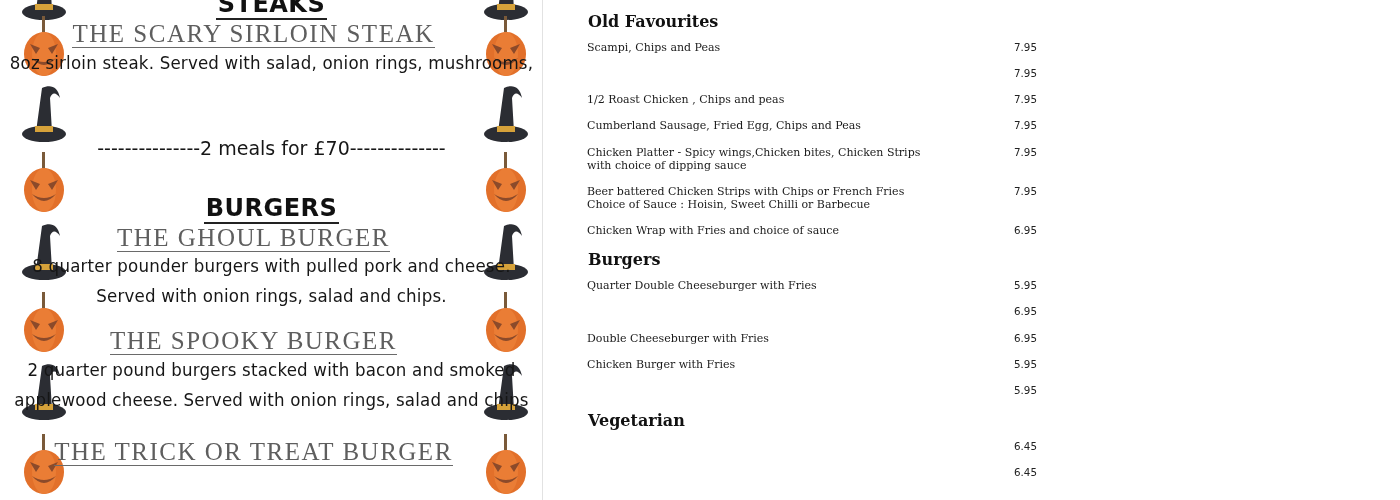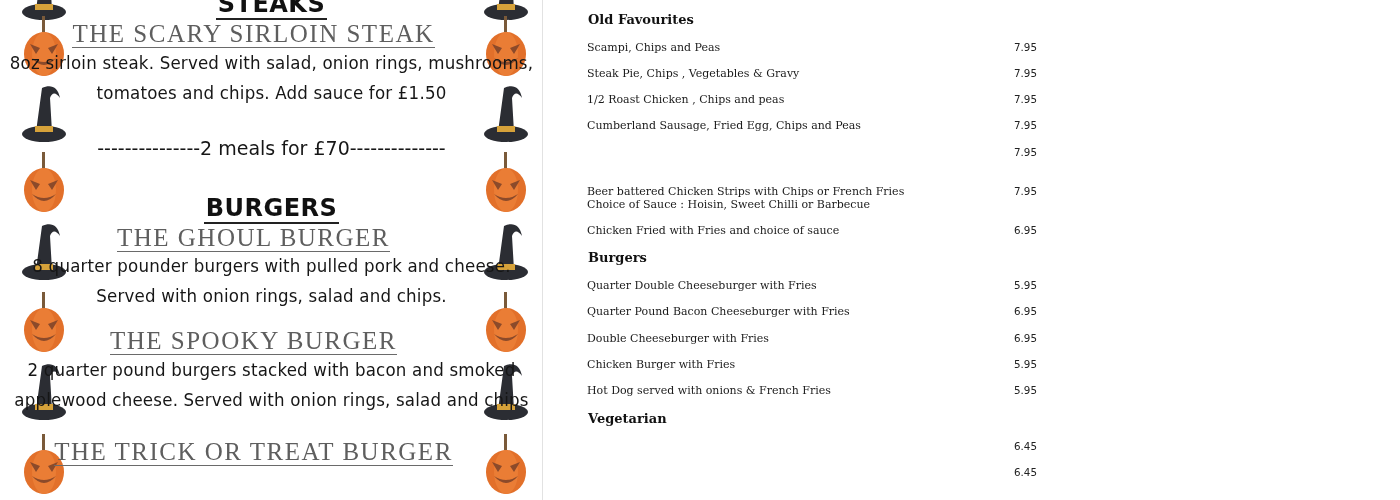--- a/index.html
+++ b/index.html
@@ -35,21 +35,21 @@
     }
     .promo {
       position: absolute; left: 0; width: 543px; text-align: center;
       font-family: "DejaVu Sans", sans-serif; font-size: 19px; color: #161616;
     }
 
     
     .right-panel { position: absolute; left: 543px; top: 0; width: 857px; height: 500px; background: #fff; }
     .menu-heading {
       position: absolute; left: 45px; font-family: "DejaVu Serif", serif; font-weight: bold;
-      font-size: 13px; color: #111;
+      font-size: 16px; color: #111;
     }
     .menu-row { position: absolute; left: 44px; width: 446px; }
     .menu-row .name {
       font-family: "DejaVu Serif", serif; font-size: 11px; line-height: 13px; color: #1a1a1a;
       width: 330px; display: block; white-space: pre-line;
     }
     .menu-row .name.wide { width: 400px; }
     .menu-row .price {
       position: absolute; left: 427px; top: 0; font-family: "DejaVu Sans", sans-serif;
       font-size: 10.3px; color: #222; line-height: 13px; text-align: center;
@@ -191,21 +191,20 @@
           <path d="M10 30 L20 34 L16 40 Z M38 30 L28 34 L32 40 Z" fill="#8b4a2a"></path>
           <path d="M12 44 Q24 58 36 44 Q24 52 12 44 Z" fill="#8b4a2a"></path>
         </svg>
       </div>
   </div>
 
   <div class="section-title" style="top:-10px"><span>STEAKS</span></div>
   <div class="item-title" style="top:20px"><span>THE SCARY SIRLOIN STEAK</span></div>
   <div class="item-desc" style="top:48px">
     <div>8oz sirloin steak. Served with salad, onion rings, mushrooms,</div>
-    <div>tomatoes and chips. Add sauce for £1.50</div>
   </div>
   <div class="promo" style="top:137px">---------------2 meals for £70--------------</div>
 
   <div class="section-title" style="top:194px"><span>BURGERS</span></div>
   <div class="item-title" style="top:224px"><span>THE GHOUL BURGER</span></div>
   <div class="item-desc" style="top:251px">
     <div>8 quarter pounder burgers with pulled pork and cheese.</div>
     <div>Served with onion rings, salad and chips.</div>
   </div>
 
@@ -220,64 +219,63 @@
 
 <div class="right-panel">
 
   <div class="menu-heading" style="top:12px">Old Favourites</div>
 
   <div class="menu-row" style="top:41px">
     <span class="name wide">Scampi, Chips and Peas</span>
     <span class="price">7.95</span>
   </div>
   <div class="menu-row" style="top:67px">
-    <span class="name wide">Steak Pie, Chips , Vegetables &amp; Gravy</span>
     <span class="price">7.95</span>
   </div>
   <div class="menu-row" style="top:93px">
     <span class="name wide">1/2 Roast Chicken , Chips and peas</span>
     <span class="price">7.95</span>
   </div>
   <div class="menu-row" style="top:119px">
     <span class="name wide">Cumberland Sausage, Fried Egg, Chips and Peas</span>
     <span class="price">7.95</span>
   </div>
   <div class="menu-row" style="top:146px">
+    <span class="name wide">Chicken Platter - Spicy wings,Chicken bites, Chicken Strips
+with choice of dipping sauce</span>
     <span class="price">7.95</span>
   </div>
   <div class="menu-row" style="top:185px">
     <span class="name wide">Beer battered Chicken Strips with Chips or French Fries
 Choice of Sauce : Hoisin, Sweet Chilli or Barbecue</span>
     <span class="price">7.95</span>
   </div>
   <div class="menu-row" style="top:224px">
-    <span class="name wide">Chicken Fried with Fries and choice of sauce</span>
+    <span class="name wide">Chicken Wrap with Fries and choice of sauce</span>
     <span class="price">6.95</span>
   </div>
 
   <div class="menu-heading" style="top:250px">Burgers</div>
 
   <div class="menu-row" style="top:279px">
     <span class="name wide">Quarter Double Cheeseburger with Fries</span>
     <span class="price">5.95</span>
   </div>
   <div class="menu-row" style="top:305px">
-    <span class="name wide">Quarter Pound Bacon Cheeseburger with Fries</span>
     <span class="price">6.95</span>
   </div>
   <div class="menu-row" style="top:332px">
     <span class="name wide">Double Cheeseburger with Fries</span>
     <span class="price">6.95</span>
   </div>
   <div class="menu-row" style="top:358px">
     <span class="name wide">Chicken Burger with Fries</span>
     <span class="price">5.95</span>
   </div>
   <div class="menu-row" style="top:384px">
-    <span class="name wide">Hot Dog served with onions &amp; French Fries</span>
     <span class="price">5.95</span>
   </div>
 
   <div class="menu-heading" style="top:411px">Vegetarian</div>
 
   <div class="menu-row" style="top:440px">
     <span class="price">6.45</span>
   </div>
   <div class="menu-row" style="top:466px">
     <span class="price">6.45</span>

